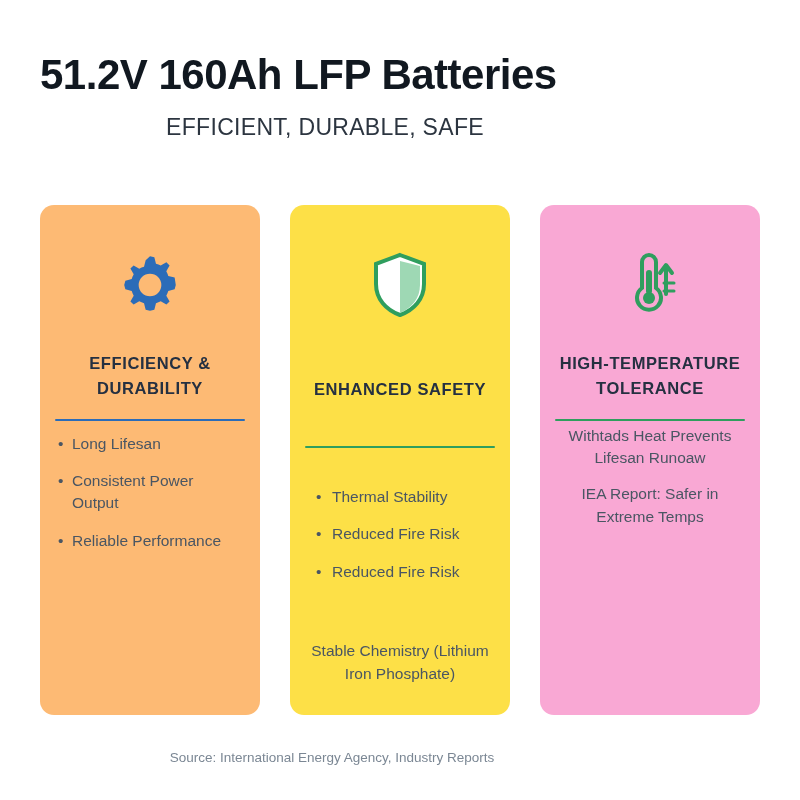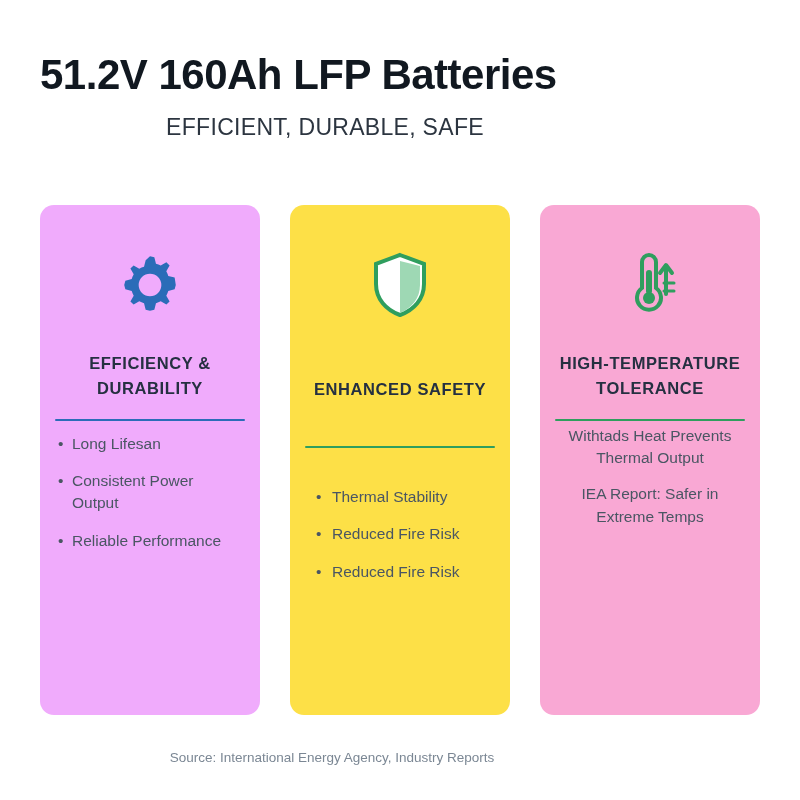--- a/index.html
+++ b/index.html
@@ -48,21 +48,21 @@
   .card {
     width: 220px;
     height: 510px;
     border-radius: 14px;
     box-sizing: border-box;
     padding: 40px 16px 20px 16px;
     display: flex;
     flex-direction: column;
     align-items: center;
   }
-  .card.blue { background: #f0abfc; }
+  .card.blue { background: #fdba74; }
   .card.green1 { background: #fde047; gap: 26px; }
   .card.green2 { background: #f9a8d4; }
 
   .icon-wrap {
     height: 80px;
     display: flex;
     align-items: center;
     justify-content: center;
   }
   .card-heading {
@@ -168,37 +168,38 @@
           <path d="M30 10v52c12-5 20-15 20-28V15L30 10z" fill="#9ed8b4"></path>
         </svg>
       </div>
       <div class="card-heading">ENHANCED SAFETY</div>
       <div class="divider green"></div>
       <ul class="bullets indent-left">
         <li>Thermal Stability</li>
         <li>Reduced Fire Risk</li>
         <li>Reduced Fire Risk</li>
       </ul>
+      <div class="plain-text-block">Stable Chemistry (Lithium Iron Phosphate)</div>
     </div>
 
     <div class="card green2">
       <div class="icon-wrap">
         <svg width="72" height="70" viewBox="0 0 72 70" aria-hidden="true">
           <path d="M28 12a7 7 0 0 1 14 0v26a12 12 0 1 1-14 0V12z" fill="none" stroke="#2f9e5e" stroke-width="4"></path>
           <circle cx="35" cy="48" r="6" fill="#2f9e5e"></circle>
           <rect x="32" y="20" width="6" height="24" rx="3" fill="#2f9e5e"></rect>
           <path d="M52 44V16" stroke="#2f9e5e" stroke-width="4" stroke-linecap="round"></path>
           <path d="M46 23l6-8 6 8" fill="none" stroke="#2f9e5e" stroke-width="4" stroke-linecap="round" stroke-linejoin="round"></path>
           <path d="M50 33h10M50 41h10" stroke="#2f9e5e" stroke-width="3" stroke-linecap="round"></path>
         </svg>
       </div>
       <div class="card-heading">HIGH-TEMPERATURE TOLERANCE</div>
       <div class="divider green"></div>
       <div class="plain-lines">
-        <p>Withtads Heat Prevents Thermal Output</p>
+        <p>Withtads Heat Prevents Lifesan Runoaw</p>
         <p>IEA Report: Safer in Extreme Temps</p>
       </div>
     </div>
 
   </div>
 
   <div class="source">Source: International Energy Agency, Industry Reports</div>
 </div>
 
 </body></html>

